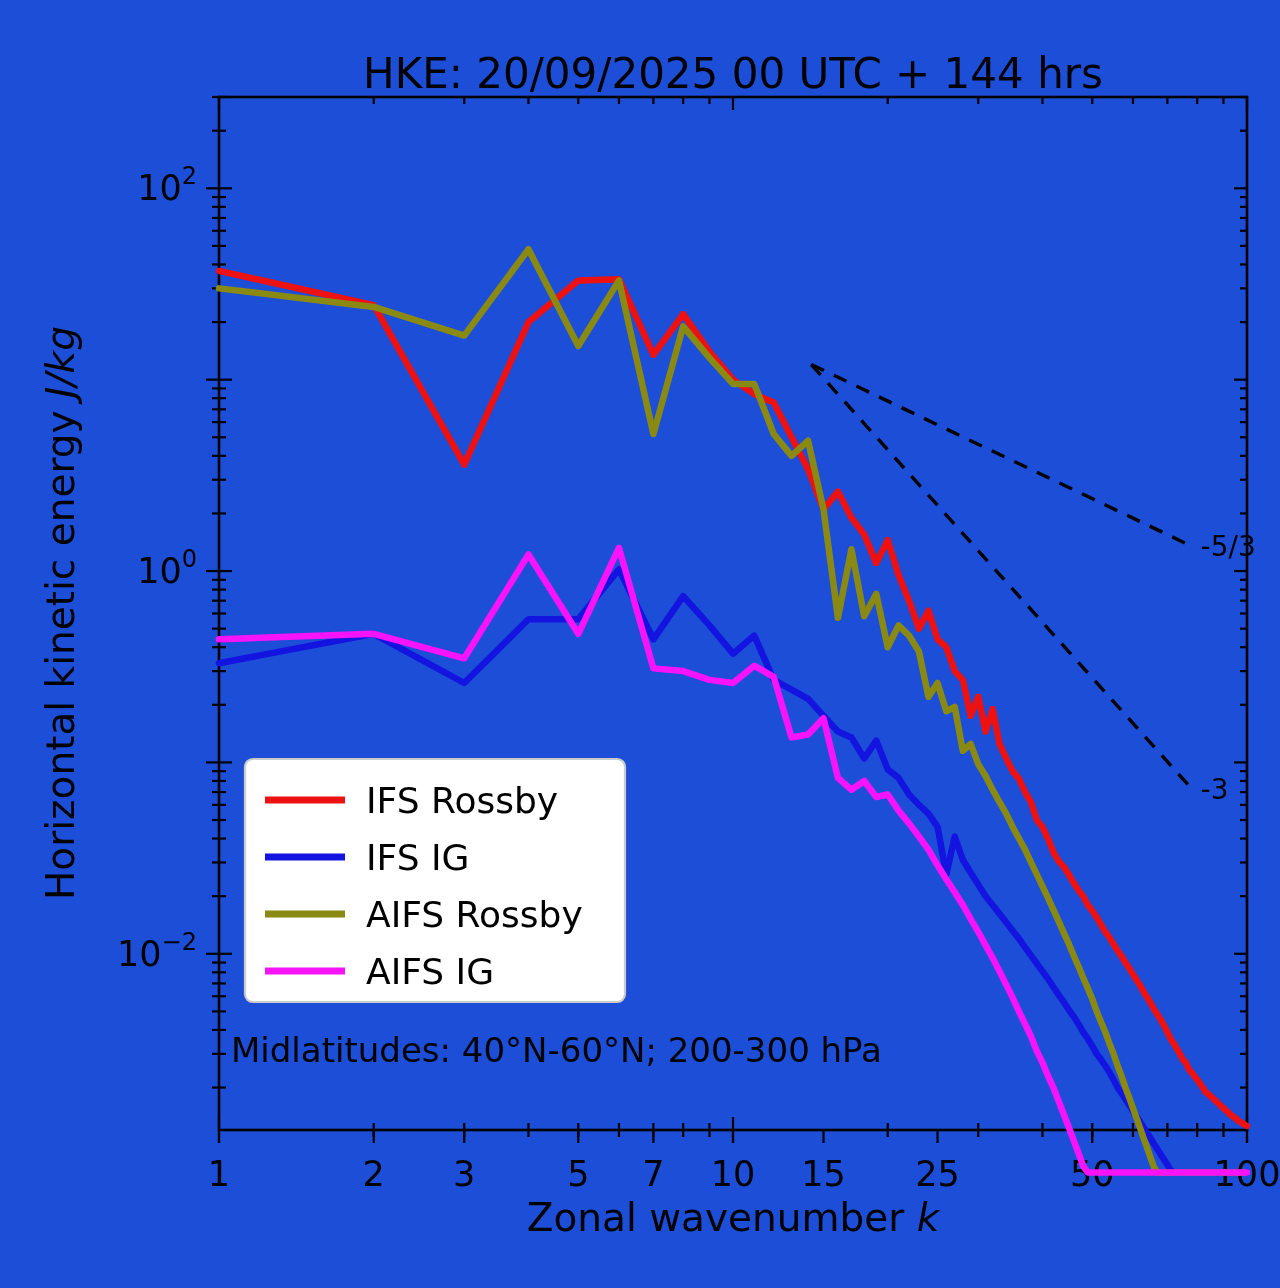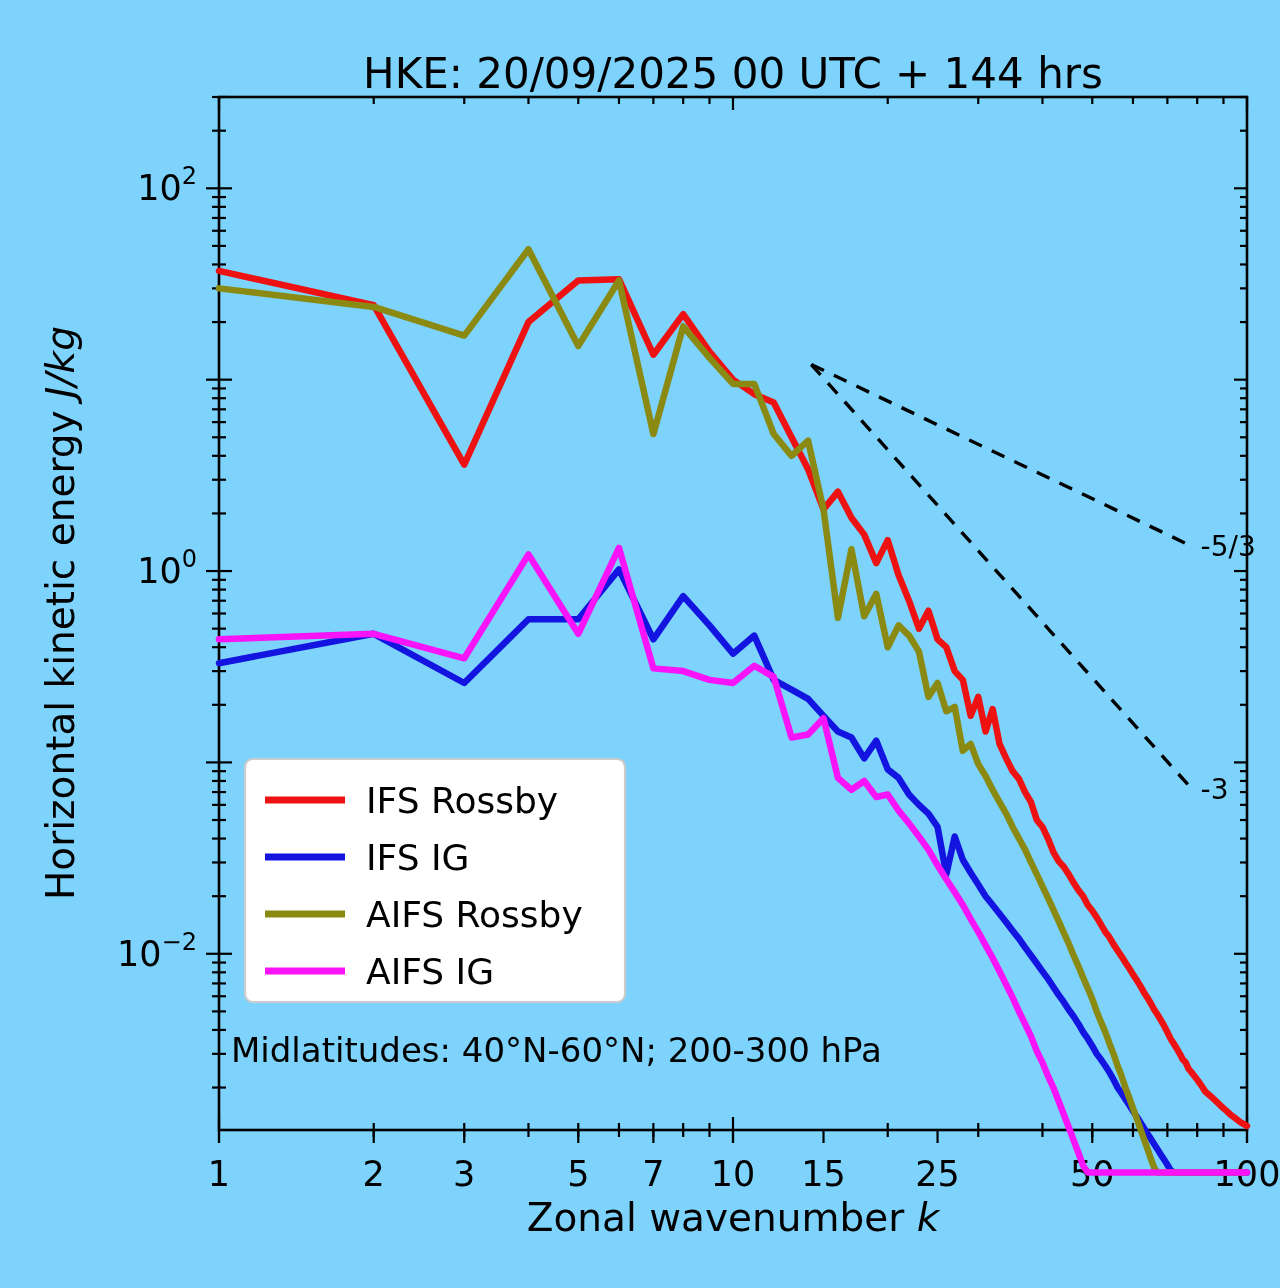--- a/index.html
+++ b/index.html
@@ -10,21 +10,21 @@
   body {
     width: 1280px;
     height: 1288px;
     font-family: "DejaVu Sans", "Liberation Sans", sans-serif;
     overflow: hidden;
   }
   #figure {
     position: relative;
     width: 1280px;
     height: 1288px;
-    background: #7dd3fc;
+    background: #1d4ed8;
   }
   #chart-svg {
     position: absolute;
     left: 0;
     top: 0;
     width: 1280px;
     height: 1288px;
   }
   .ttl {
     font-size: 42px;

